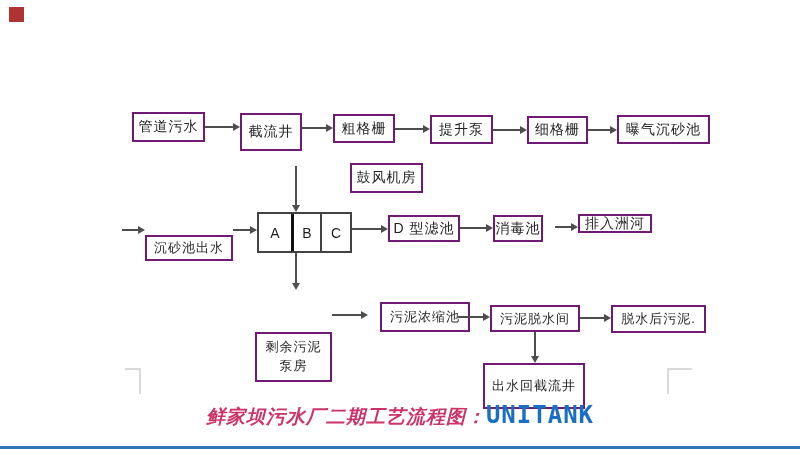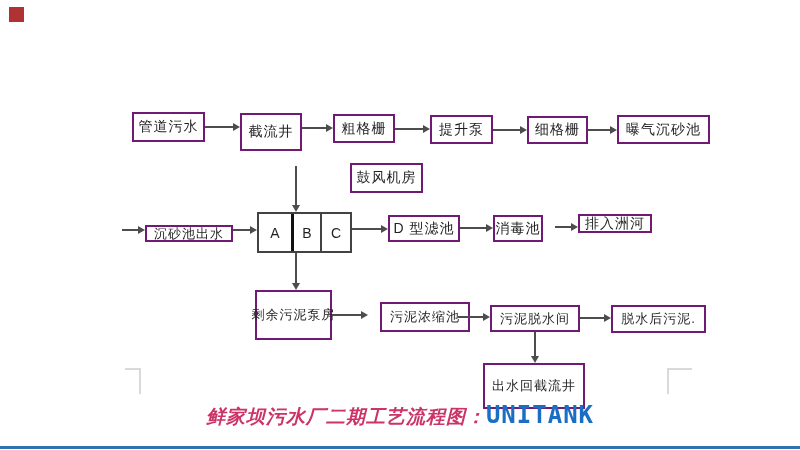--- a/index.html
+++ b/index.html
@@ -15,21 +15,21 @@
     border-top:2px solid #d9d9d9;border-right:2px solid #d9d9d9;}
   .corner-mark.right{left:667px;top:368px;width:23px;height:24px;
     border-top:2px solid #d9d9d9;border-left:2px solid #d9d9d9;}
   
   .node{
     position:absolute;box-sizing:border-box;border:2px solid #701a75;background:#fff;
     display:flex;align-items:center;justify-content:center;
     font-size:14px;color:#1f1f1f;white-space:nowrap;letter-spacing:1px;
   }
   .node.small-font{font-size:13px;}
-  .node.two-line{flex-direction:row;line-height:1.45;}
+  .node.two-line{flex-direction:column;line-height:1.45;margin-top:42px;}
   
   .abc{position:absolute;box-sizing:border-box;border:2px solid #424242;background:#fff;display:flex;}
   .abc .cell{display:flex;align-items:center;justify-content:center;font-size:14px;color:#1f1f1f;box-sizing:border-box;}
   .abc .cell.a{width:35px;border-right:3px solid #111;}
   .abc .cell.b{width:28px;border-right:2px solid #424242;}
   .abc .cell.c{flex:1;}
   
   .harrow{position:absolute;height:2px;background:#4d4d4d;}
   .harrow::after{content:'';position:absolute;right:-6px;top:-3px;width:0;height:0;
     border-left:7px solid #4d4d4d;border-top:4px solid transparent;border-bottom:4px solid transparent;}
@@ -66,21 +66,21 @@
   <div class="node" style="left:430px;top:115px;width:63px;height:29px;">提升泵</div>
   <div class="harrow" style="left:493px;top:129px;width:28px;"></div>
   <div class="node" style="left:527px;top:116px;width:61px;height:28px;">细格栅</div>
   <div class="harrow" style="left:588px;top:129px;width:23px;"></div>
   <div class="node" style="left:617px;top:115px;width:93px;height:29px;">曝气沉砂池</div>
 
   <div class="node" style="left:302px;top:163px;width:73px;height:30px;margin-left:48px;">鼓风机房</div>
   <div class="varrow" style="left:295px;top:166px;height:40px;"></div>
 
   <div class="harrow" style="left:122px;top:229px;width:17px;"></div>
-  <div class="node small-font" style="left:145px;top:225px;width:88px;height:17px;">沉砂池出水</div>
+  <div class="node small-font" style="left:145px;top:235px;width:88px;height:26px;">沉砂池出水</div>
   <div class="harrow" style="left:233px;top:229px;width:18px;"></div>
 
   <div class="abc" style="left:257px;top:212px;width:95px;height:41px;">
     <div class="cell a">A</div>
     <div class="cell b">B</div>
     <div class="cell c">C</div>
   </div>
 
   <div class="harrow" style="left:352px;top:228px;width:30px;"></div>
   <div class="node" style="left:388px;top:215px;width:72px;height:27px;">D 型滤池</div>

